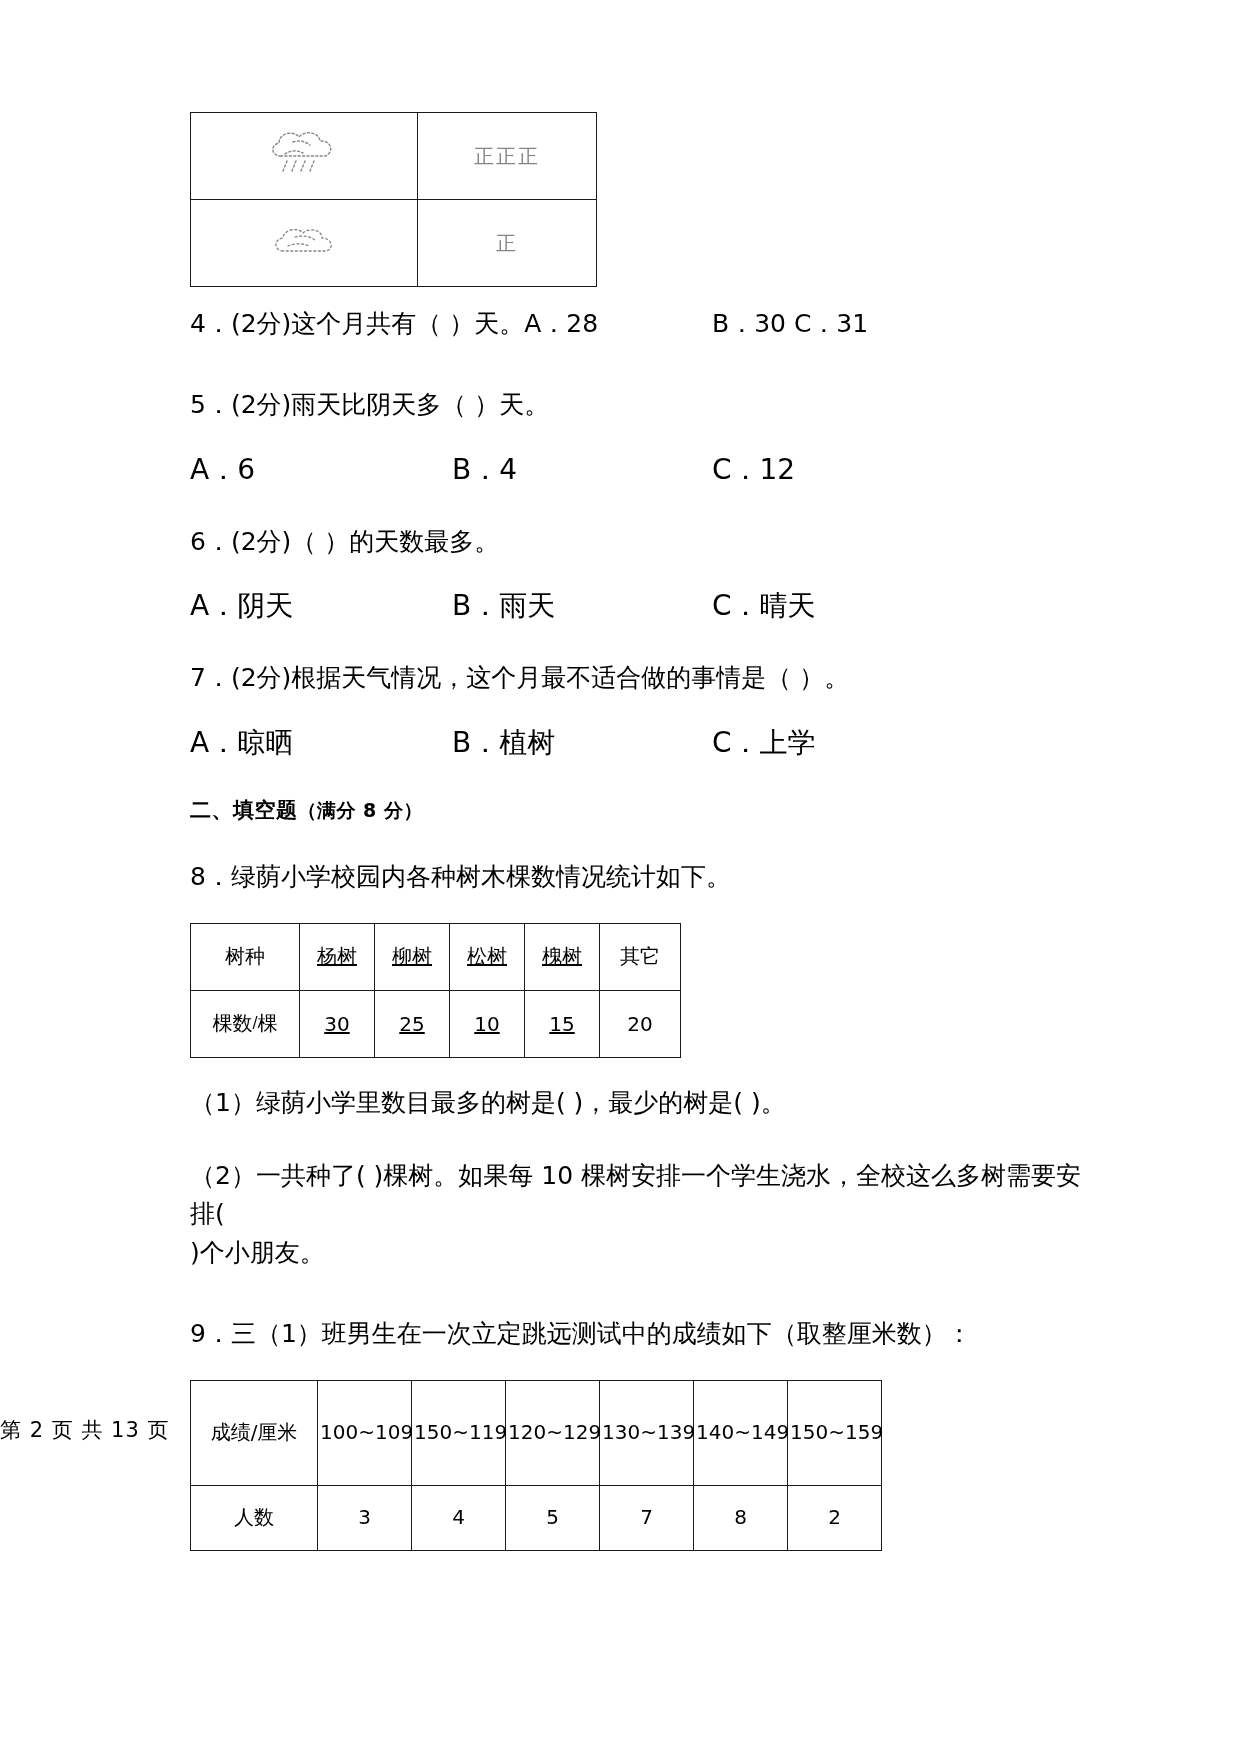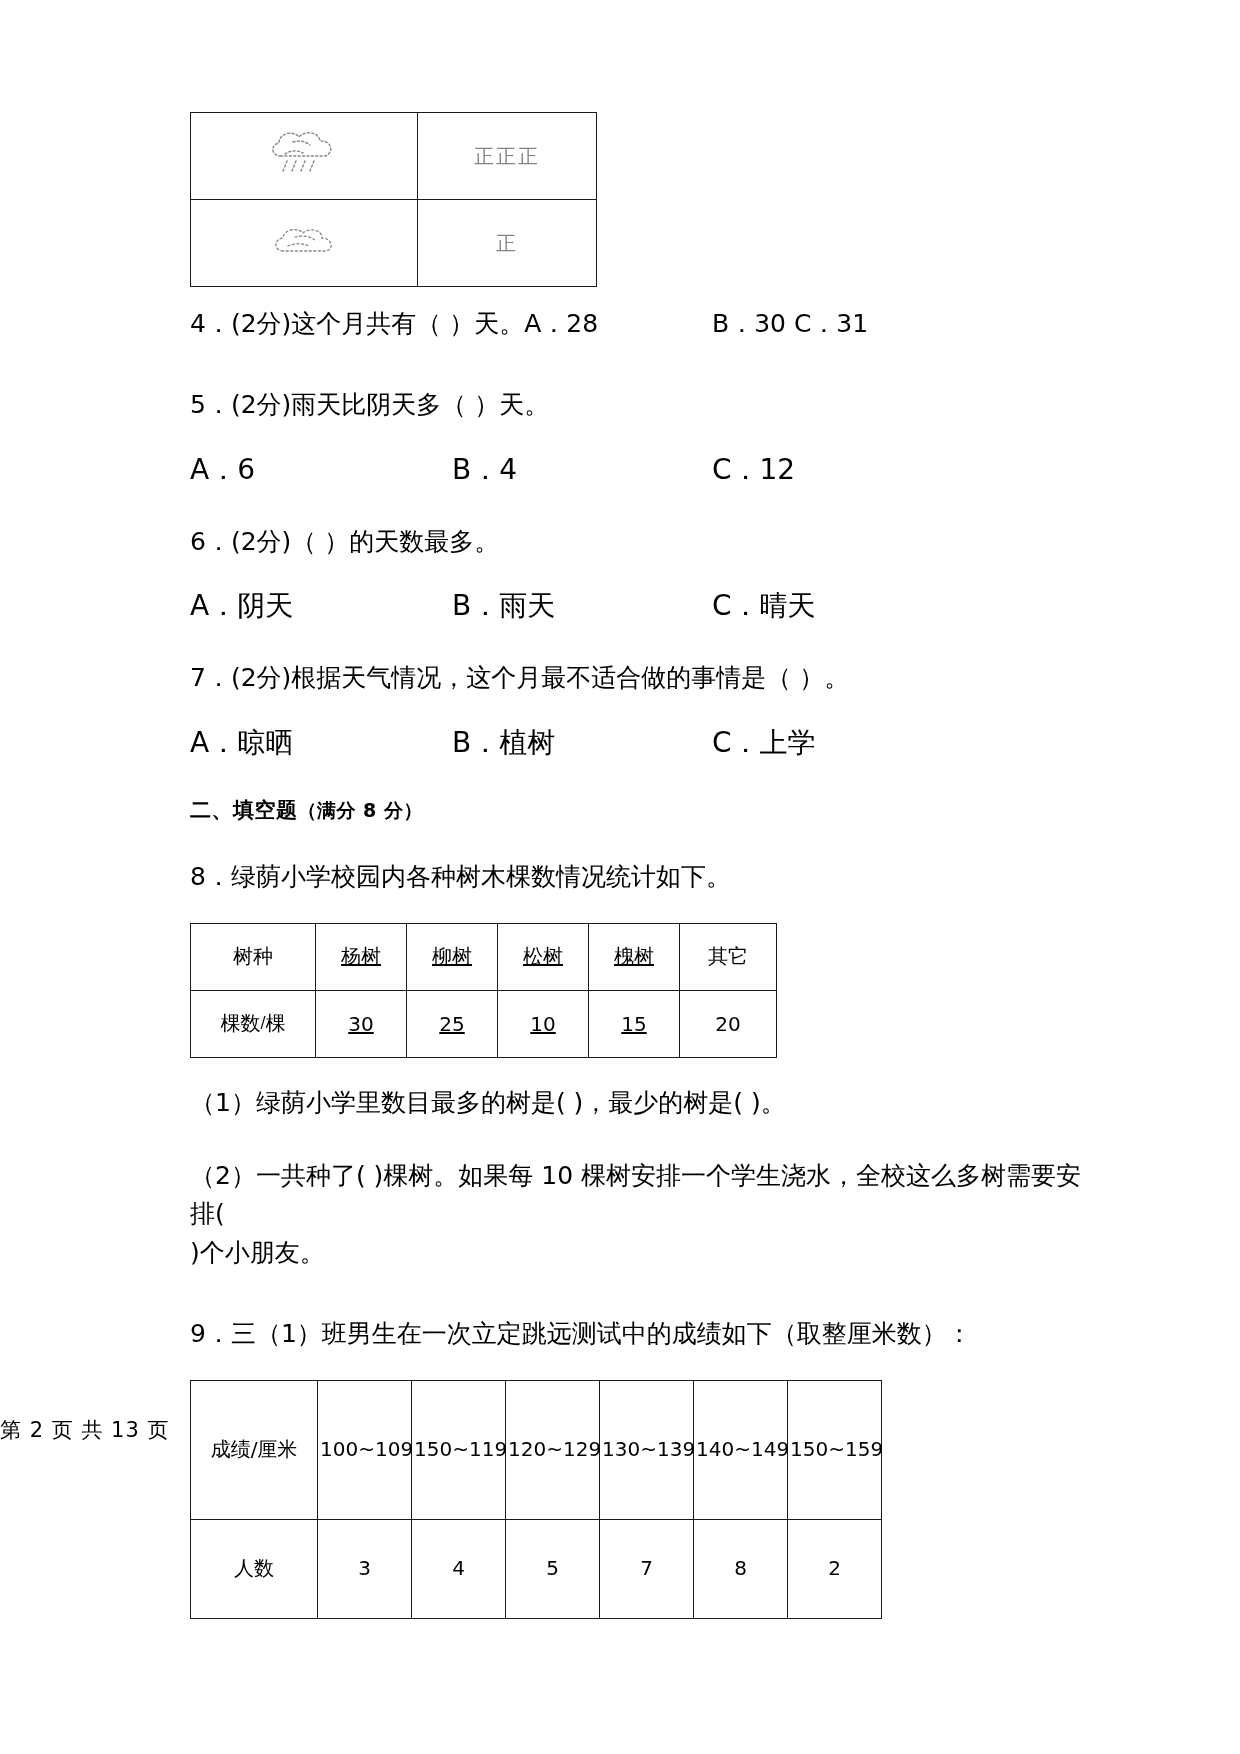--- a/index.html
+++ b/index.html
@@ -99,39 +99,39 @@
   .tree-table {
     border-collapse: collapse;
     table-layout: fixed;
   }
   .tree-table td {
     border: 1.6px solid #1a1a1a;
     text-align: center;
     vertical-align: middle;
     height: 66px;
     font-size: 20px;
-    padding: 0 14px;
+    padding: 0 6px;
   }
   .tree-table td.hdr-first { width: 96px; }
   .tree-table td.col { width: 62px; text-decoration: underline; }
   .tree-table td.col-wide { width: 68px; }
   .slash { font-size: 15px; vertical-align: 2px; }
 
   
   .jump-table {
     border-collapse: collapse;
     table-layout: fixed;
     width: 660px;
   }
   .jump-table td {
     border: 1.6px solid #1a1a1a;
     text-align: center;
     vertical-align: middle;
     font-size: 20px;
-    padding: 21px 2px;
+    padding: 4px 2px;
   }
   .jump-table tr.r1 td { height: 96px; }
   .jump-table tr.r2 td { height: 56px; }
   .jump-table td.lbl { width: 122px; }
   .jump-table td.rng { width: 89px; line-height: 1.45; }
 
   
   .footer {
     position: absolute;
     left: 0;

